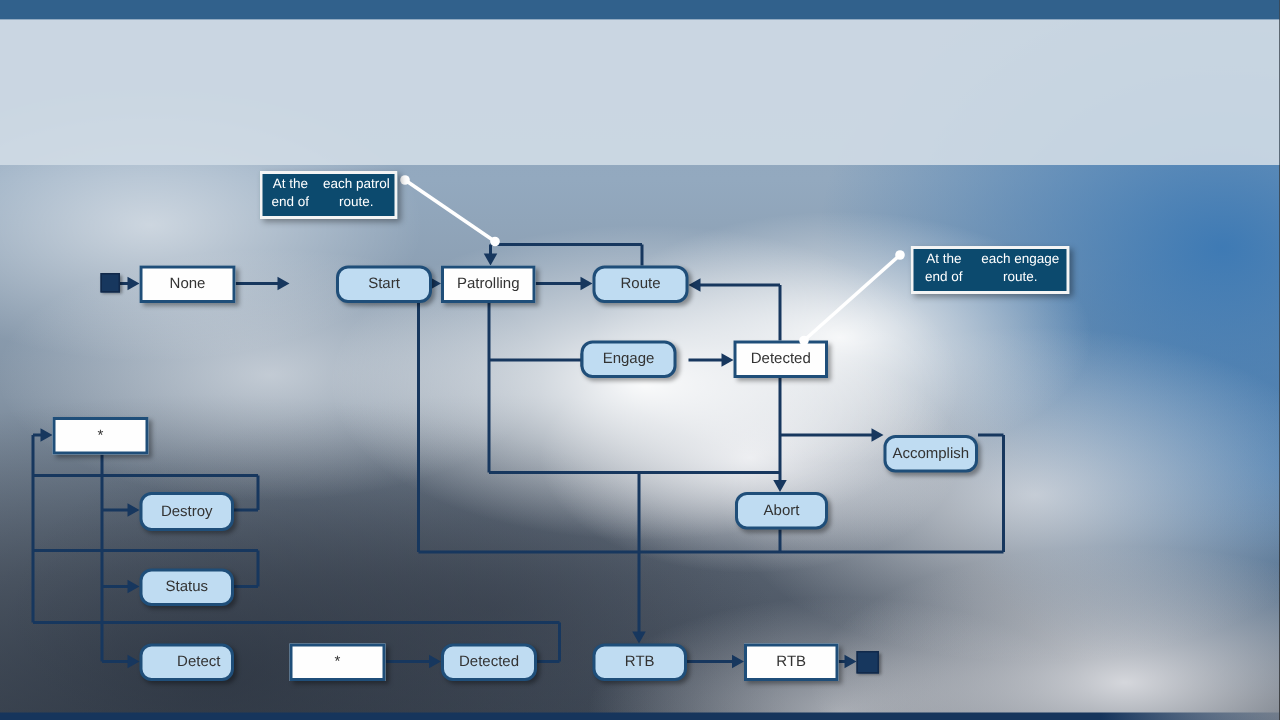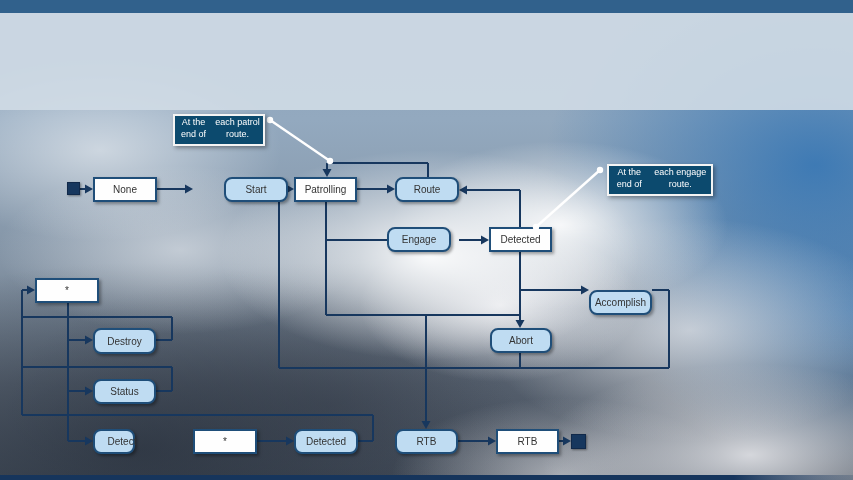--- a/index.html
+++ b/index.html
@@ -144,21 +144,21 @@
       </div>
       <div class="node round" style="left: 93px; top: 328px; width: 63px; height: 26px;">
         <span>Destroy</span>
       </div>
       <div class="node round" style="left: 490px; top: 328px; width: 62px; height: 25px;">
         <span>Abort</span>
       </div>
       <div class="node round" style="left: 93px; top: 379px; width: 63px; height: 25px;">
         <span>Status</span>
       </div>
-      <div class="node round" style="left: 93px; top: 429px; width: 42px; height: 25px; padding-left: 16px;">
+      <div class="node round" style="left: 93px; top: 429px; width: 63px; height: 25px; padding-left: 16px;">
         <span>Detect</span>
       </div>
       <div class="node plain" style="left: 193px; top: 429px; width: 64px; height: 25px;">
         <span>*</span>
       </div>
       <div class="node round" style="left: 294px; top: 429px; width: 64px; height: 25px;">
         <span>Detected</span>
       </div>
       <div class="node round" style="left: 395px; top: 429px; width: 63px; height: 25px;">
         <span>RTB</span>

